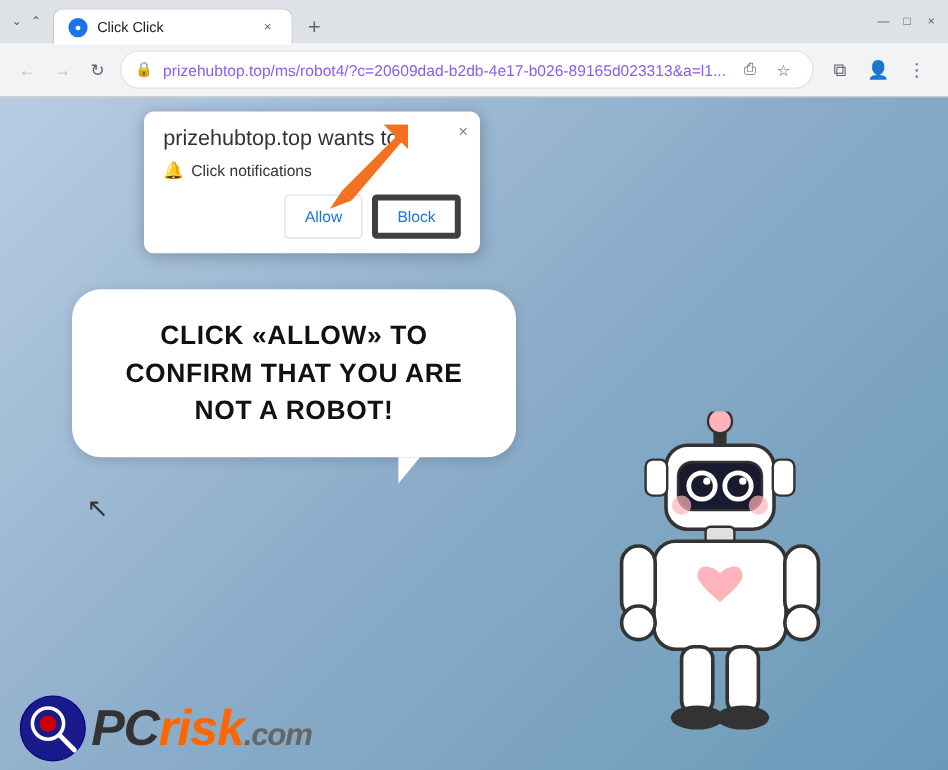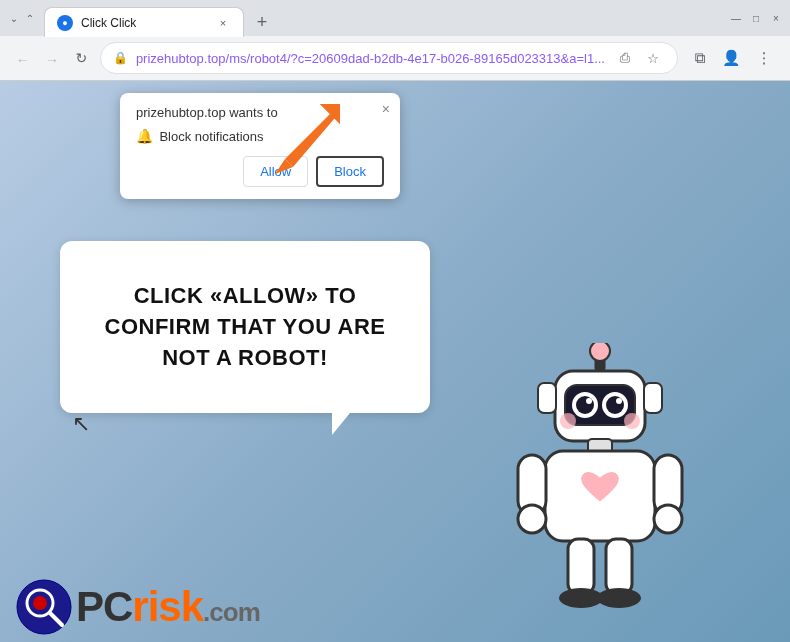--- a/index.html
+++ b/index.html
@@ -209,21 +209,21 @@
       top: 12px;
       left: 120px;
       background: #fff;
       border-radius: 8px;
       box-shadow: 0 2px 12px rgba(0,0,0,0.25);
       padding: 12px 16px;
       width: 280px;
       z-index: 10;
     }
     .notif-header {
-      font-size: 13px;
+      font-size: 18px;
       color: #333;
       margin-bottom: 8px;
       font-weight: 400;
     }
     .notif-bell-row {
       display: flex;
       align-items: center;
       gap: 6px;
       margin-bottom: 12px;
       font-size: 13px;
@@ -247,21 +247,21 @@
       font-family: inherit;
     }
     .notif-allow {
       background: #fff;
       color: #1a73e8;
       border: 1px solid #dadce0;
     }
     .notif-block {
       background: #fff;
       color: #1a73e8;
-      border: 2px solid #404040;
+      border: 5px solid #404040;
     }
     .notif-close {
       position: absolute;
       top: 8px;
       right: 10px;
       font-size: 14px;
       color: #888;
       cursor: pointer;
     }
 
@@ -274,22 +274,22 @@
       width: 80px;
       height: 80px;
     }
 
     
     .speech-bubble {
       position: absolute;
       top: 160px;
       left: 60px;
       background: #fff;
-      border-radius: 12px;
-      padding: 40px 28px;
+      border-radius: 24px;
+      padding: 24px 28px;
       width: 370px;
       box-shadow: 0 2px 10px rgba(0,0,0,0.15);
       z-index: 10;
     }
     .speech-bubble::after {
       content: '';
       position: absolute;
       bottom: -22px;
       right: 80px;
       border-width: 22px 18px 0 0;
@@ -381,21 +381,21 @@
   </div>
 </div>
 
 <div class="page-content">
 
   <div class="notification-popup">
     <span class="notif-close">×</span>
     <div class="notif-header">prizehubtop.top wants to</div>
     <div class="notif-bell-row">
       <span class="bell-icon">🔔</span>
-      <span>Block notifications</span>
+      <span>Click notifications</span>
     </div>
     <div class="notif-buttons">
       <button class="notif-btn notif-allow">Allow</button>
       <button class="notif-btn notif-block">Block</button>
     </div>
   </div>
 
   <div class="orange-arrow">
     <svg viewBox="0 0 80 80" xmlns="http://www.w3.org/2000/svg">
 
@@ -458,20 +458,20 @@
   <div class="pcrisk-logo">
 
     <div style="position:relative; width:56px; height:56px; flex-shrink:0;">
       <svg viewBox="0 0 56 56" width="56" height="56">
         <circle cx="28" cy="28" r="27" fill="#1a1a8c" stroke="#000080" stroke-width="1"></circle>
         <circle cx="24" cy="24" r="13" fill="none" stroke="#fff" stroke-width="3"></circle>
         <circle cx="24" cy="24" r="7" fill="#cc0000"></circle>
         <line x1="34" y1="34" x2="46" y2="46" stroke="#fff" stroke-width="4" stroke-linecap="round"></line>
       </svg>
     </div>
-    <div style="font-size:42px; font-weight:900; line-height:1; letter-spacing:-1px;text-align:center;">
+    <div style="font-size:42px; font-weight:900; font-style:italic; line-height:1; letter-spacing:-1px;text-align:center;">
       <span style="color:#333;">PC</span><span style="color:#ff6600;">risk</span><span style="color:#666; font-size:26px;">.com</span>
     </div>
   </div>
 
   <div class="cursor">↖</div>
 
 </div>
 
 </body></html>

